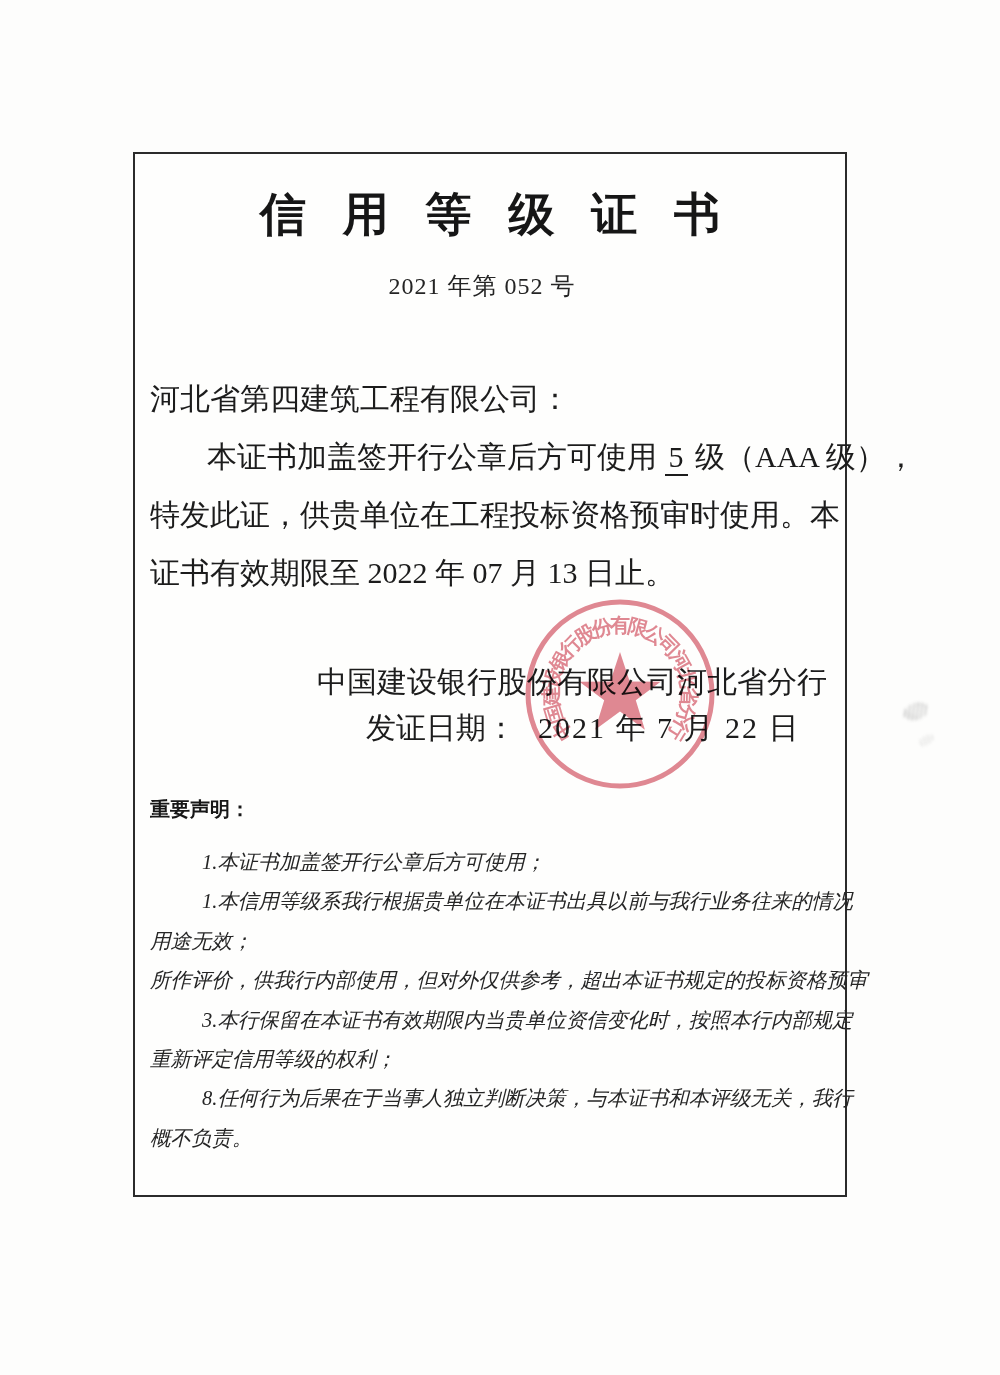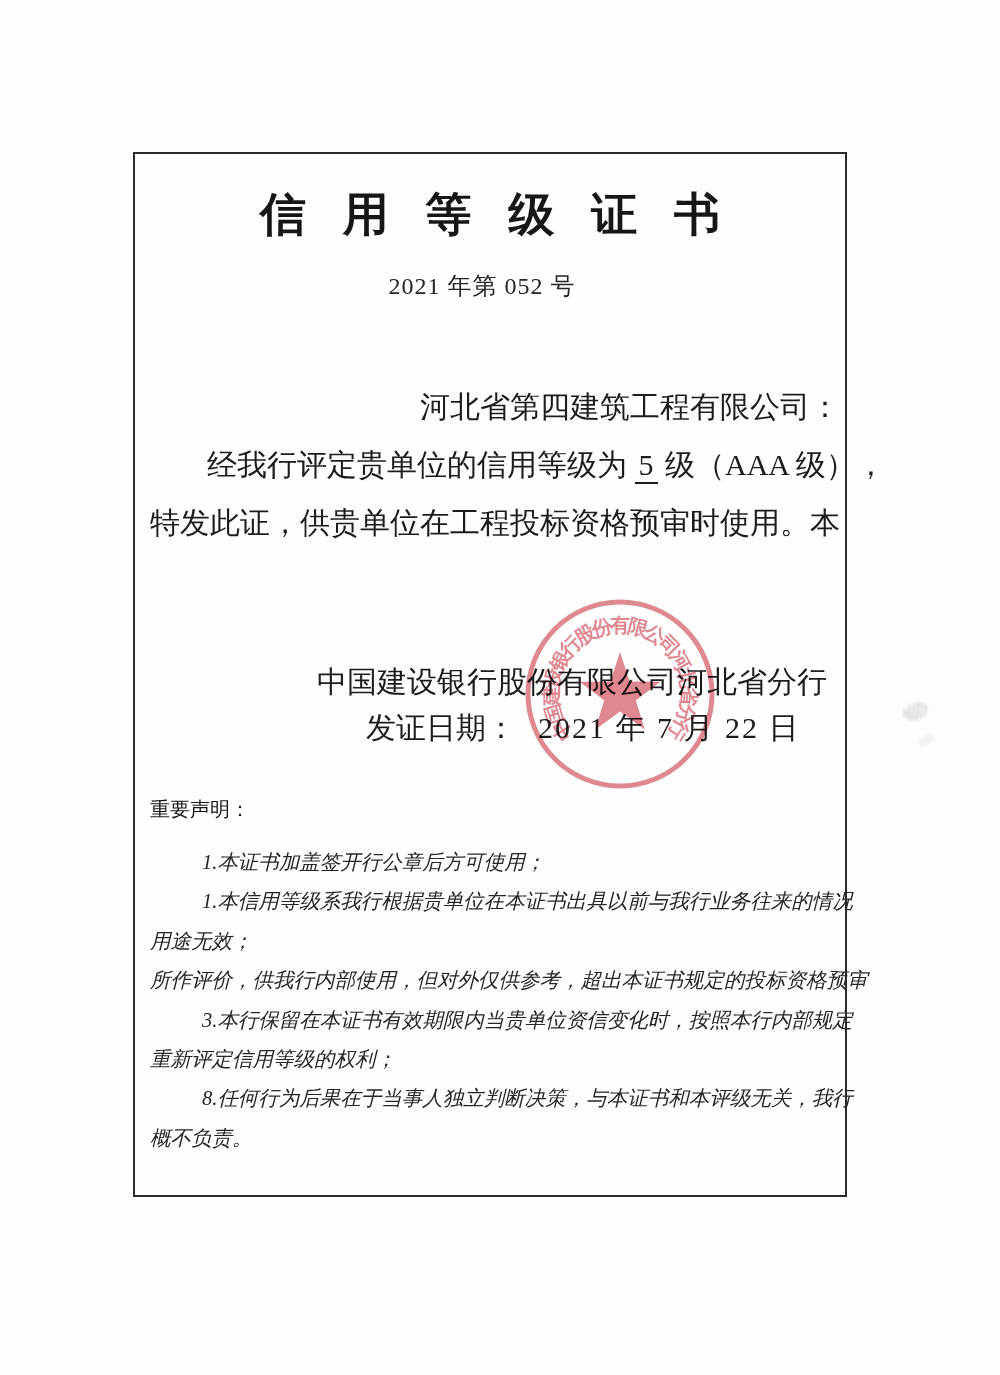--- a/index.html
+++ b/index.html
@@ -38,26 +38,25 @@
     position: absolute;
     left: 0; right: 16px; top: 116px;
     text-align: center;
     font-size: 24px;
     letter-spacing: 1px;
     color: #242424;
   }
 
   .body-block {
     position: absolute;
-    left: 15px; top: 224px;
+    left: 15px; top: 216px;
     width: 690px;
     font-size: 30px;
     line-height: 58px;
     color: #1c1c1c;
-    text-align: right;
   }
   .body-line { white-space: nowrap; }
   .body-line.indent { text-indent: 57px; }
   .grade-underline {
     border-bottom: 2px solid #1c1c1c;
     padding: 0 4px 1px 4px;
   }
 
   .issuer-line {
     position: absolute;
@@ -92,21 +91,21 @@
 
   .notes {
     position: absolute;
     left: 15px; top: 642px;
     width: 688px;
     font-size: 20.5px;
     color: #262626;
   }
   .notes-heading {
     font-family: "Liberation Sans", "DejaVu Sans", sans-serif;
-    font-weight: normal;
+    font-weight: bold;
     font-size: 20px;
     height: 47px;
     color: #171717;
   }
   .note-line {
     line-height: 39.4px;
     white-space: nowrap;
     font-style: italic;
   }
   .note-line.first { text-indent: 52px; }
@@ -140,22 +139,23 @@
 <div class="page">
 
   <div class="cert-border">
 
     <div class="title">信 用 等 级 证 书</div>
 
     <div class="cert-number">2021 年第 052 号</div>
 
     <div class="body-block">
       <div class="body-line">河北省第四建筑工程有限公司：</div>
-      <div class="body-line indent"><span>经我行评定贵单位的信用等级为 </span><span class="grade-underline">5</span><span> 级（AAA 级），</span></div>
+      <div class="body-line indent"><span>本证书加盖签开行公章后方可使用 </span><span class="grade-underline">5</span><span> 级（AAA 级），</span></div>
       <div class="body-line">特发此证，供贵单位在工程投标资格预审时使用。本</div>
+      <div class="body-line">证书有效期限至 2022 年 07 月 13 日止。</div>
     </div>
 
     <div class="issuer-line">中国建设银行股份有限公司河北省分行</div>
 
     <div class="date-line"><span>发证日期：</span><span class="date-value">2021 年 7 月 22 日</span></div>
 
     <svg class="seal" viewBox="0 0 200 200" width="200" height="200" aria-hidden="true">
       <circle cx="100" cy="100" r="92" fill="none" stroke="currentColor" stroke-width="5"></circle>
       <polygon fill="currentColor" points="100,58 90.3,87.4 59.4,87.8 84.2,106.3 75.1,135.8 100,117.6 124.9,135.8 115.8,106.3 140.6,87.8 109.7,87.4"></polygon>
       <g id="seal-arc-text" font-size="20" text-anchor="middle">

